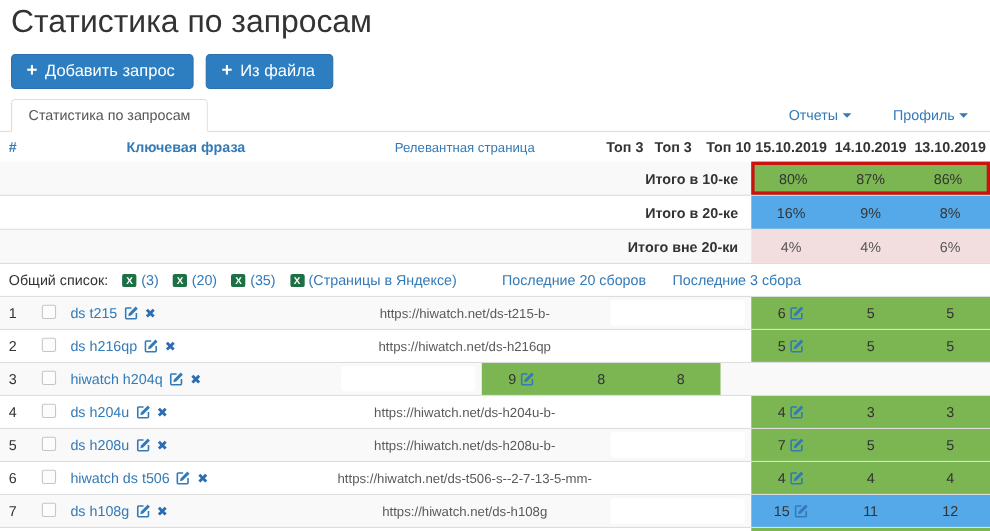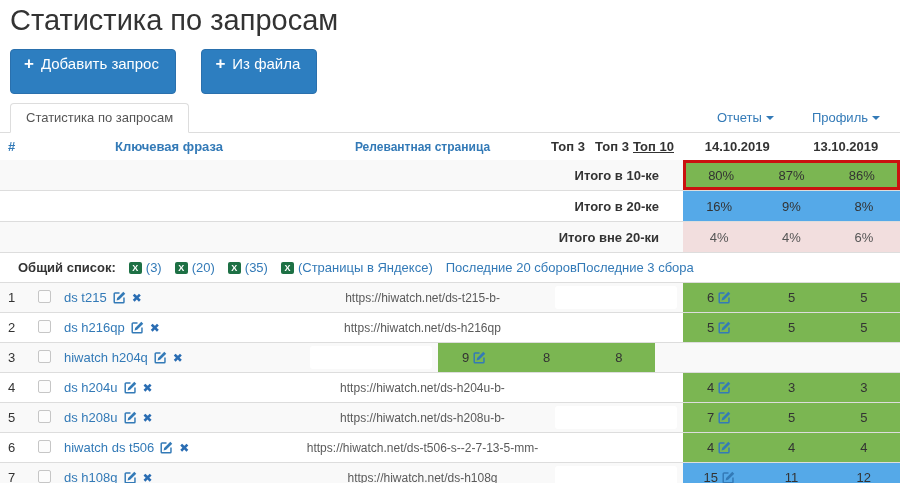--- a/index.html
+++ b/index.html
@@ -10,21 +10,21 @@
   *{box-sizing:border-box;}
   html,body{margin:0;padding:0;}
   body{
     width:900px;height:483px;overflow:hidden;background:#fff;
     font-family:"Liberation Sans","DejaVu Sans",sans-serif;color:var(--text);
   }
   h1{margin:4px 0 0 10px;font-size:29px;line-height:32px;font-weight:normal;color:#333;}
   .toolbar{margin:13px 0 0 10px;}
   .btn{
     display:inline-block;background:var(--btn);border:1px solid var(--btn-border);
-    color:#fff;font-size:15px;padding:5px 16px 20px 13px;border-radius:4px;margin-right:21px;
+    color:#fff;font-size:15px;padding:5px 16px 6px 13px;border-radius:4px;margin-right:7px;
     font-family:inherit;cursor:pointer;line-height:18px;
   }
   .btn .plus{font-weight:bold;font-size:17px;margin-right:7px;}
   .navrow{display:flex;align-items:flex-end;margin-top:10px;border-bottom:1px solid var(--border);padding:0 20px 0 10px;height:29px;}
   .tab{
     background:#fff;border:1px solid var(--border);border-bottom:1px solid #fff;
     margin-bottom:-1px;border-radius:4px 4px 0 0;padding:6px 15px 7px;color:#555;font-size:13px;cursor:pointer;
   }
   .navspacer{flex:1;}
   .navlink{color:var(--link);font-size:13px;margin-left:38px;padding-bottom:7px;cursor:pointer;text-decoration:none;}
@@ -37,36 +37,36 @@
   .sumrow{height:31px;}
   .listrow{height:30px;}
   .c-num{width:38px;padding-left:8px;}
   .hrow .c-num{color:var(--link);}
   .c-check{width:24px;}
   .c-hphrase{width:262px;text-align:center;color:var(--link);}
   .c-phrase{width:238px;display:flex;align-items:center;gap:6px;padding-left:2px;}
   .c-url{width:245px;text-align:center;font-size:12px;color:#5a5a5a;}
   .c-top3{width:46px;text-align:center;}
   .c-top5{width:42px;text-align:center;}
-  .c-top10{width:50px;text-align:left;text-decoration:underline;}
+  .c-top10{width:50px;text-align:right;}
   .c-zone{width:138px;height:100%;display:flex;align-items:center;}
   .posbox{width:122px;height:23px;margin-left:10px;background:#fff;border:0;border-radius:3px;}
-  .c-label{flex:1;text-align:right;padding-right:24px;font-weight:bold;}
+  .c-label{flex:1;text-align:right;padding-right:12px;font-weight:bold;}
   .c-block{width:217px;height:100%;display:flex;align-self:stretch;}
   .c-block .cell{flex:1 1 0;display:flex;align-items:center;justify-content:center;gap:4px;}
   .hrow .c-block .cell{font-weight:bold;color:#333;}
   .bg-green{background:var(--green);}
   .bg-blue{background:var(--blue);}
   .bg-pink{background:var(--pink);color:#555;}
   .block-highlight{border:3px solid var(--red);}
   .keyword{color:var(--link);cursor:pointer;text-decoration:none;}
   .del{color:#2a6db3;font-weight:bold;font-size:12px;cursor:pointer;line-height:1;}
   .checkbox{display:inline-block;width:13px;height:13px;background:#fcfcfc;border:1px solid #c6c6c6;border-radius:2px;}
   .listrow{padding-left:8px;gap:13px;}
-  .list-label{font-weight:bold;margin-left:10px;}
+  .list-label{font-weight:normal;}
   .xlink,.plain-link{color:var(--link);text-decoration:none;cursor:pointer;display:inline-flex;align-items:center;gap:4px;}
   .xls{display:inline-block;width:13px;height:12px;background:#1d7044;border-radius:2px;color:#fff;
     font-size:9px;font-weight:bold;text-align:center;line-height:12px;}
   .editicon{flex:0 0 auto;cursor:pointer;}
   .partial{height:4px;border-bottom:0;}
   .partial .fill{flex:1;height:100%;}
 </style>
 </head>
 <body>
 
@@ -82,25 +82,26 @@
   <div class="navspacer"></div>
   <a class="navlink"><span>Отчеты</span><span class="caret"></span></a>
   <a class="navlink"><span>Профиль</span><span class="caret"></span></a>
 </div>
 
 <div class="table">
 
   <div class="trow hrow">
     <div class="c-num">#</div>
     <div class="c-hphrase">Ключевая фраза</div>
-    <div class="c-url" style="color:var(--link);font-weight:bold;">Релевантная страница</div>
+    <div class="c-url" style="color:var(--link);font-weight:normal;">Релевантная страница</div>
     <div class="c-top3">Топ 3</div>
     <div class="c-top5">Топ 3</div>
     <div class="c-top10">Топ 10</div>
     <div class="c-block">
+      <div class="cell">15.10.2019</div>
       <div class="cell">14.10.2019</div>
       <div class="cell">13.10.2019</div>
     </div>
   </div>
 
   <div class="trow sumrow stripe">
     <div class="c-label">Итого в 10-ке</div>
     <div class="c-block bg-green block-highlight">
       <div class="cell">80%</div>
       <div class="cell">87%</div>
@@ -139,21 +140,21 @@
         </a>
         <a class="xlink">
           <span class="xls">X</span>
           <span>(35)</span>
         </a>
         <a class="xlink">
           <span class="xls">X</span>
           <span>(Страницы в Яндексе)</span>
         </a>
       </span>
-    <span id="text-links" style="display:inline-flex;gap:0;">
+    <span id="text-links" style="display:inline-flex;gap:24px;margin-left:28px;">
         <a class="plain-link">Последние 20 сборов</a>
         <a class="plain-link">Последние 3 сбора</a>
       </span>
   </div>
 
   <div id="rows">
       <div class="trow stripe">
     <div class="c-num">1</div>
     <div class="c-check"><span class="checkbox"></span></div>
     <div class="c-phrase">

